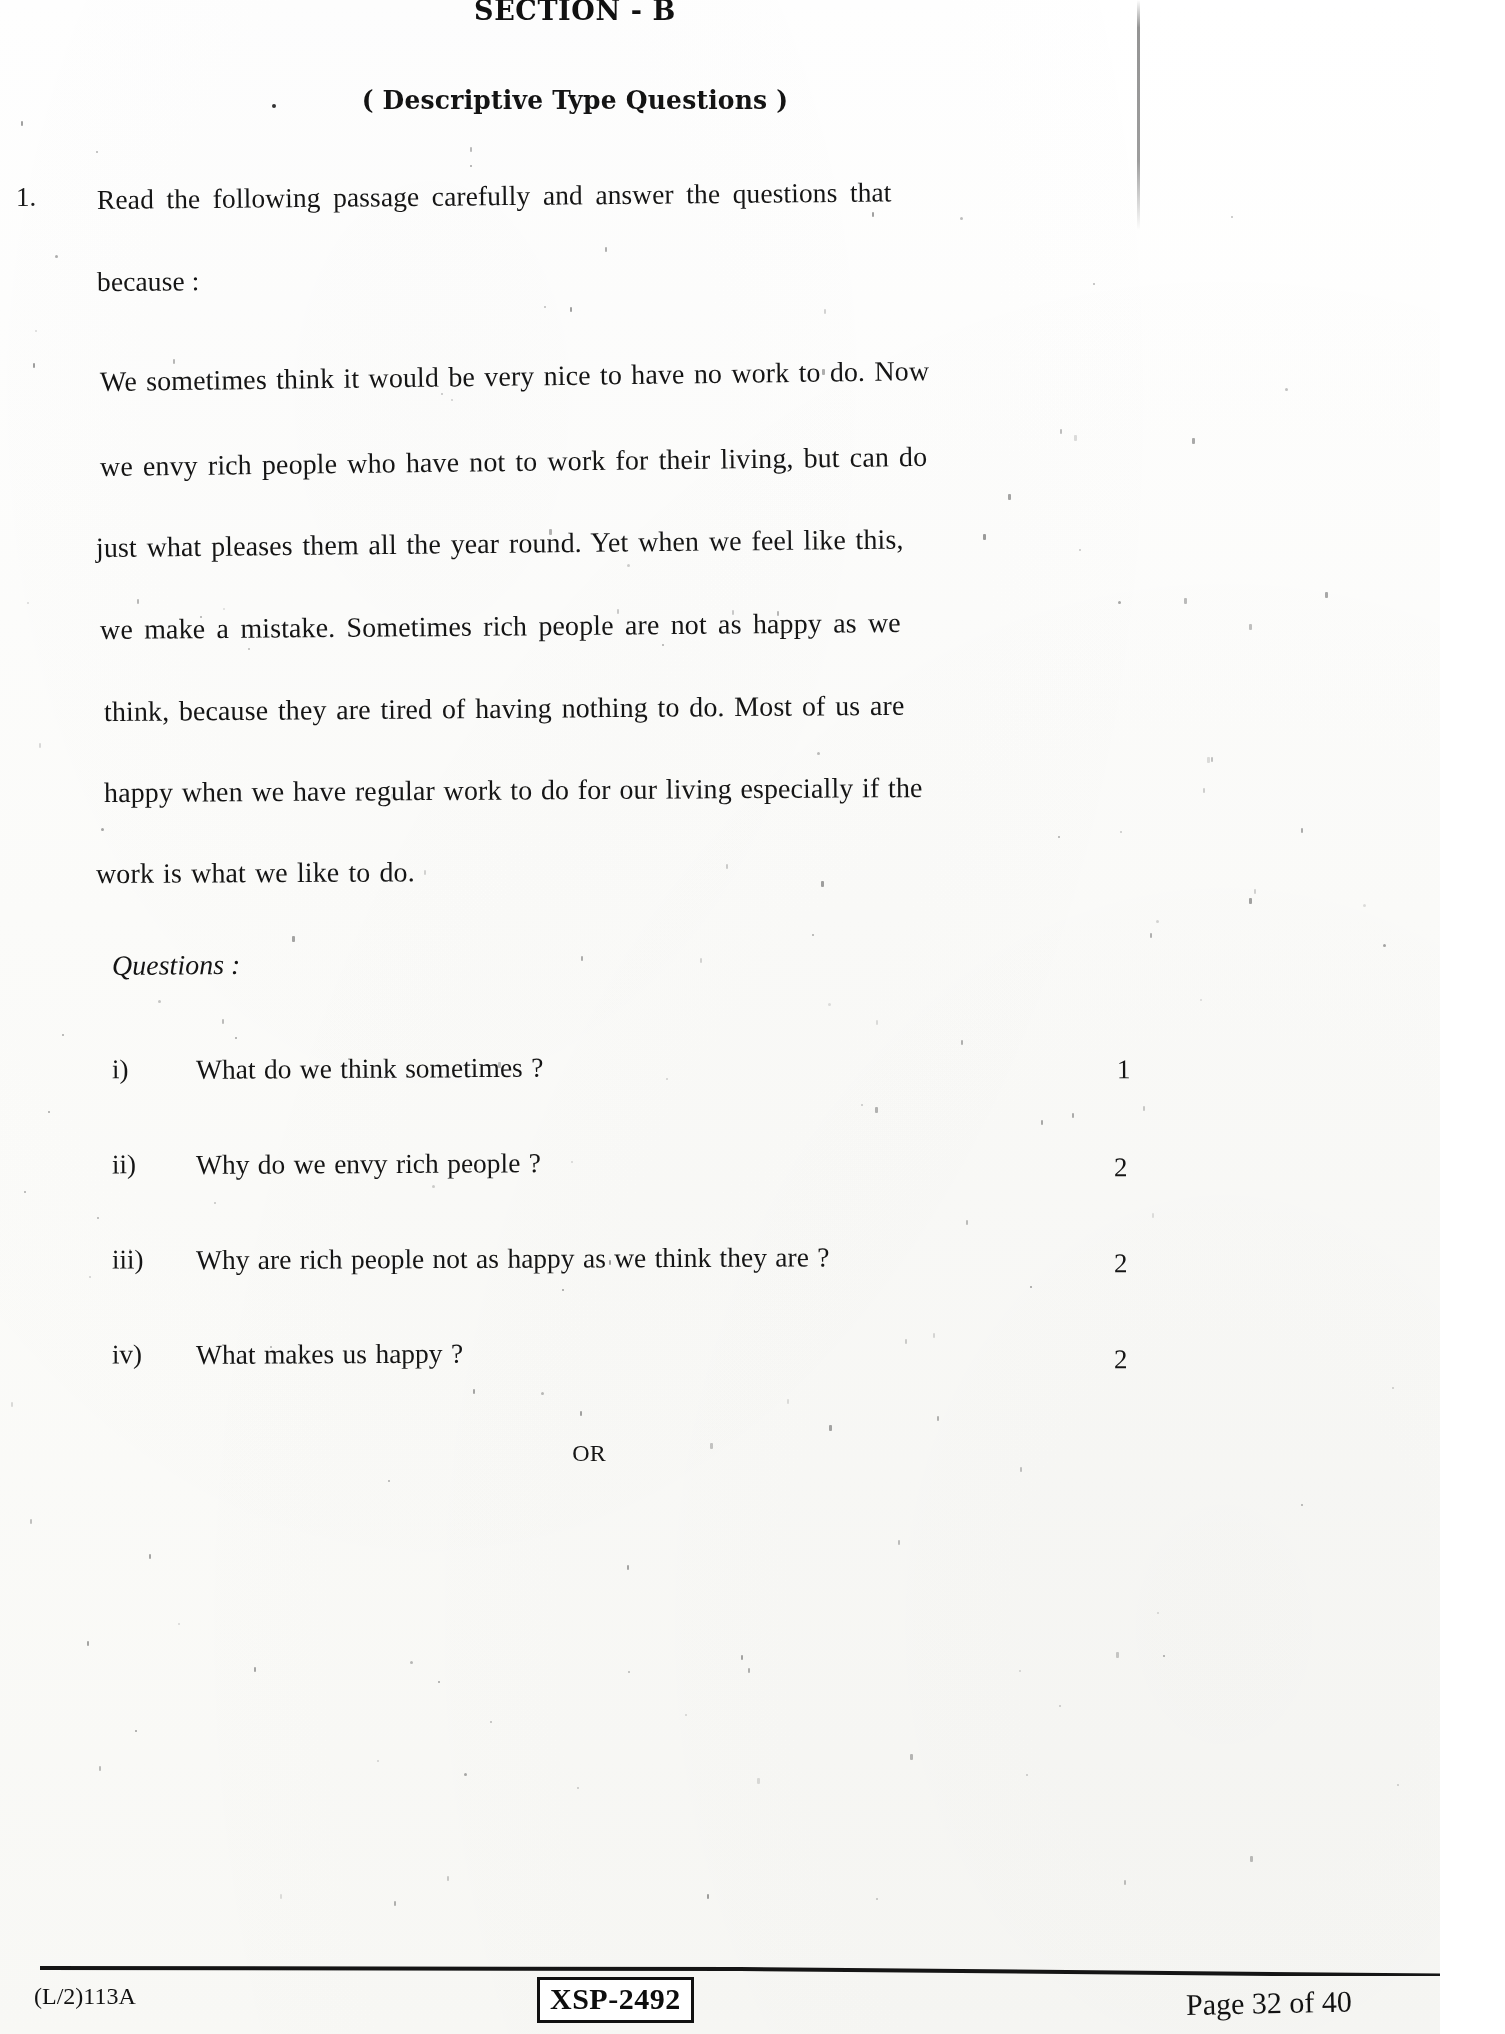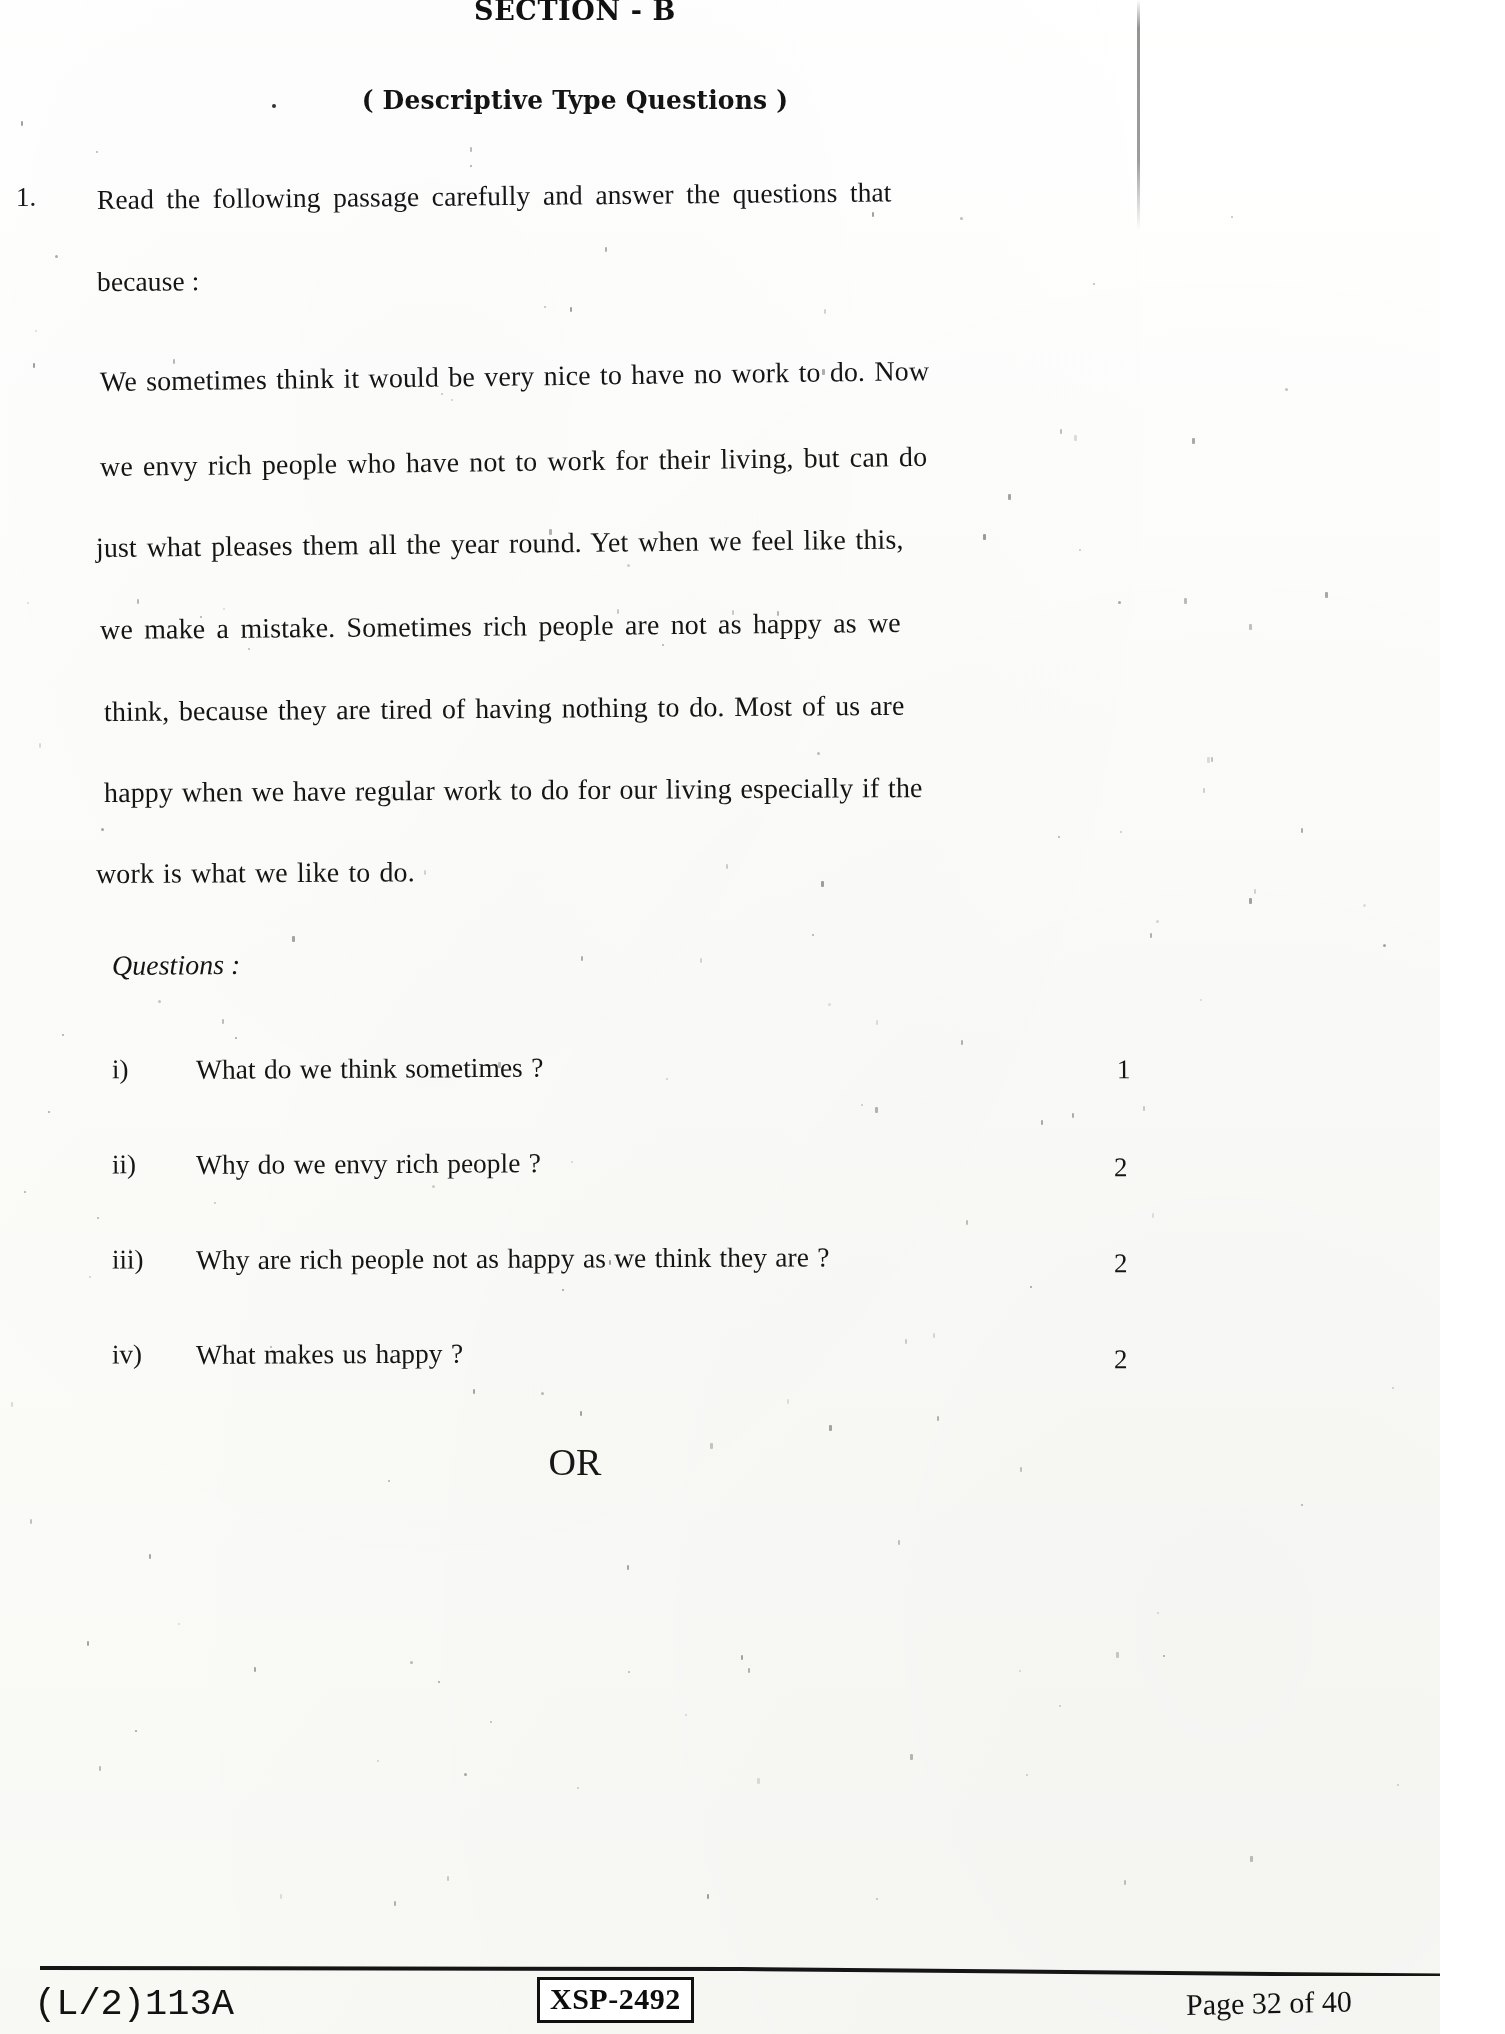--- a/index.html
+++ b/index.html
@@ -187,40 +187,41 @@
   #qrow-2 .mk { left: 1114px; top: 8px; }
   #qrow-3 .mk { left: 1114px; top: 10px; }
 
   .or-word {
     position: absolute;
     top: 1440px;
     left: 0;
     width: 1150px;
     text-align: center;
     font-family: "Liberation Serif", serif;
-    font-size: 38px;
+    font-size: 24px;
     color: #171717;
+    padding-left: 14px;
   }
 
   
   #footer-rule {
     position: absolute;
     top: 1966px;
     left: 40px;
     width: 1460px;
     height: 5px;
   }
   #footer-rule svg { display: block; }
 
   .footer-left {
     position: absolute;
     top: 1983px;
     left: 34px;
-    font-family: Liberation Mono, monospace;
-    font-size: 37px;
+    font-family: Liberation Serif, serif;
+    font-size: 24px;
     color: #121212;
   }
   .footer-code-box {
     position: absolute;
     top: 1977px;
     left: 537px;
     border: 3px solid #111;
     padding: 2px 10px 4px 10px;
     background: #fff;
   }

